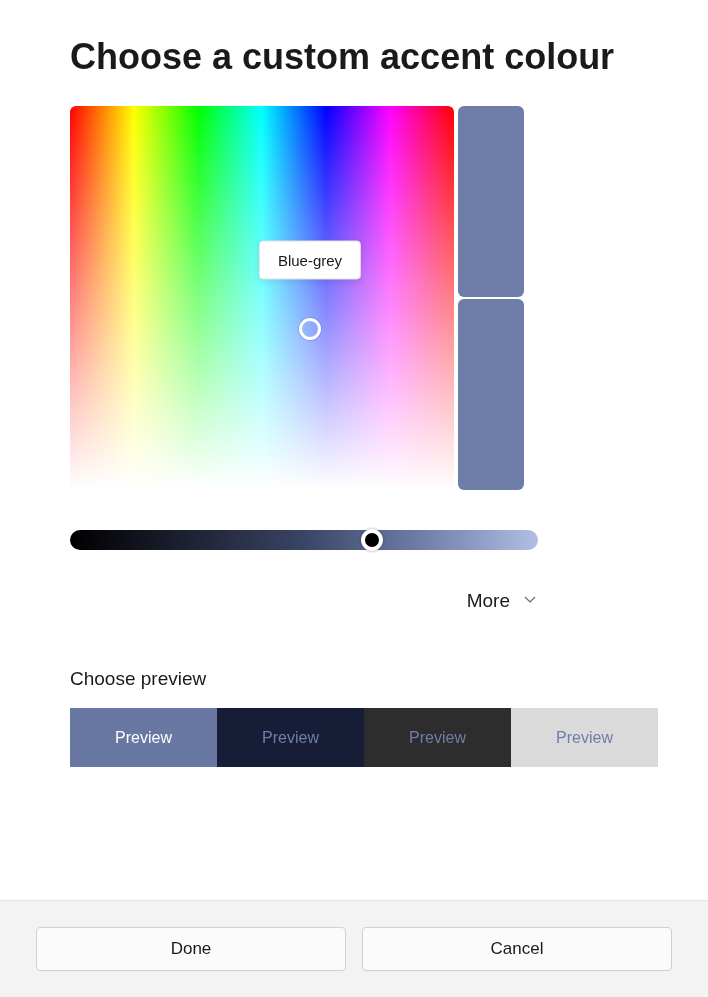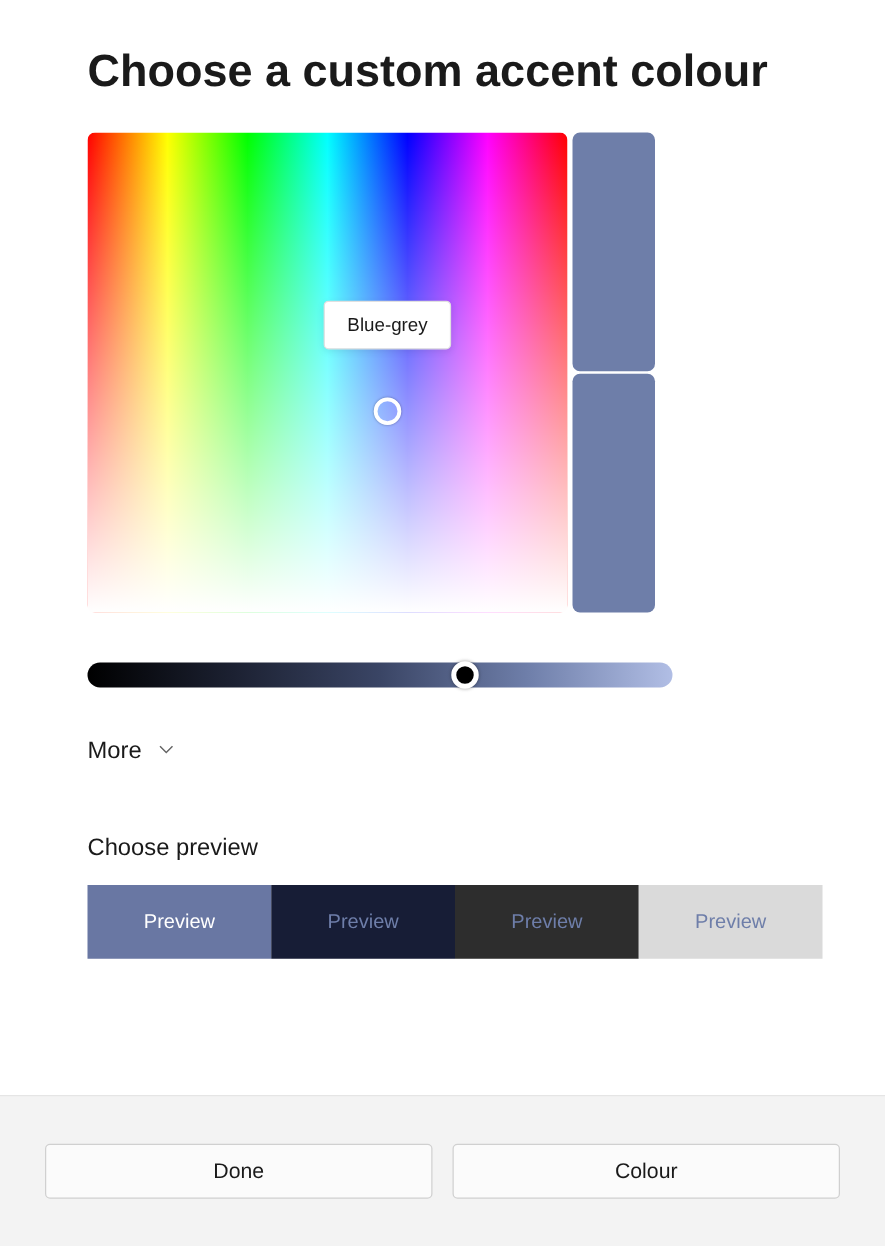--- a/index.html
+++ b/index.html
@@ -104,20 +104,21 @@
       border: 4px solid white;
       background: #000;
       border-radius: 50%;
       top: 50%;
       left: 64.5%;
       transform: translate(-50%, -50%);
       box-shadow: 0 0 3px rgba(0,0,0,0.4);
     }
     .more-row {
       display: flex;
+      justify-content: flex-end;
       align-items: center;
       gap: 12px;
       width: 468px;
       margin-bottom: 56px;
       cursor: pointer;
     }
     .more-text {
       font-size: 19px;
       color: #1a1a1a;
     }
@@ -141,21 +142,21 @@
       justify-content: center;
       font-size: 16px;
     }
     .pc1 { background: #6977a3; color: #fff; }
     .pc2 { background: #171d36; color: #6e7ea9; }
     .pc3 { background: #2d2d2d; color: #6e7ea9; }
     .pc4 { background: #dadada; color: #6e7ea9; }
     .footer {
       background: #f3f3f3;
       border-top: 1px solid #e5e5e5;
-      padding: 38px 36px;
+      padding: 26px 36px;
       display: flex;
       gap: 16px;
     }
     .btn {
       flex: 1;
       height: 44px;
       border: 1px solid #d0d0d0;
       background: #fbfbfb;
       border-radius: 4px;
       font-size: 17px;
@@ -199,14 +200,14 @@
   <div class="preview-grid">
     <div class="preview-cell pc1">Preview</div>
     <div class="preview-cell pc2">Preview</div>
     <div class="preview-cell pc3">Preview</div>
     <div class="preview-cell pc4">Preview</div>
   </div>
 </div>
 
 <div class="footer">
   <button class="btn">Done</button>
-  <button class="btn">Colour</button>
+  <button class="btn">Cancel</button>
 </div>
 
 </body></html>

